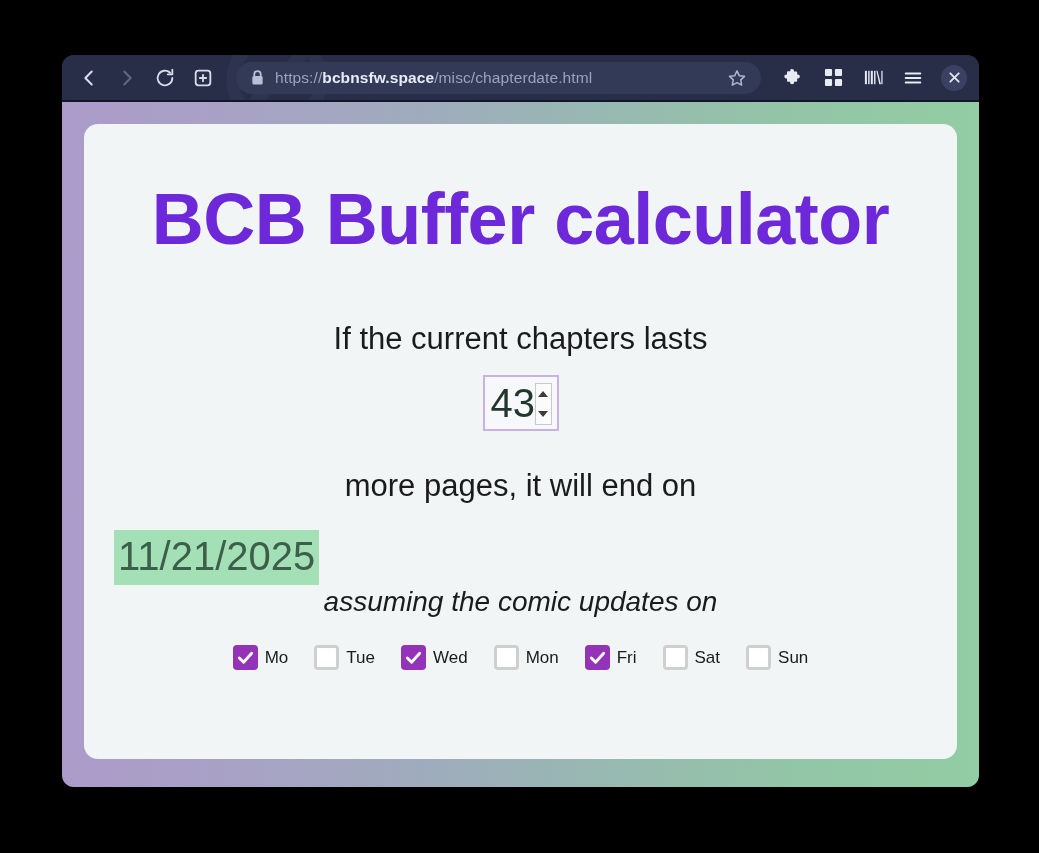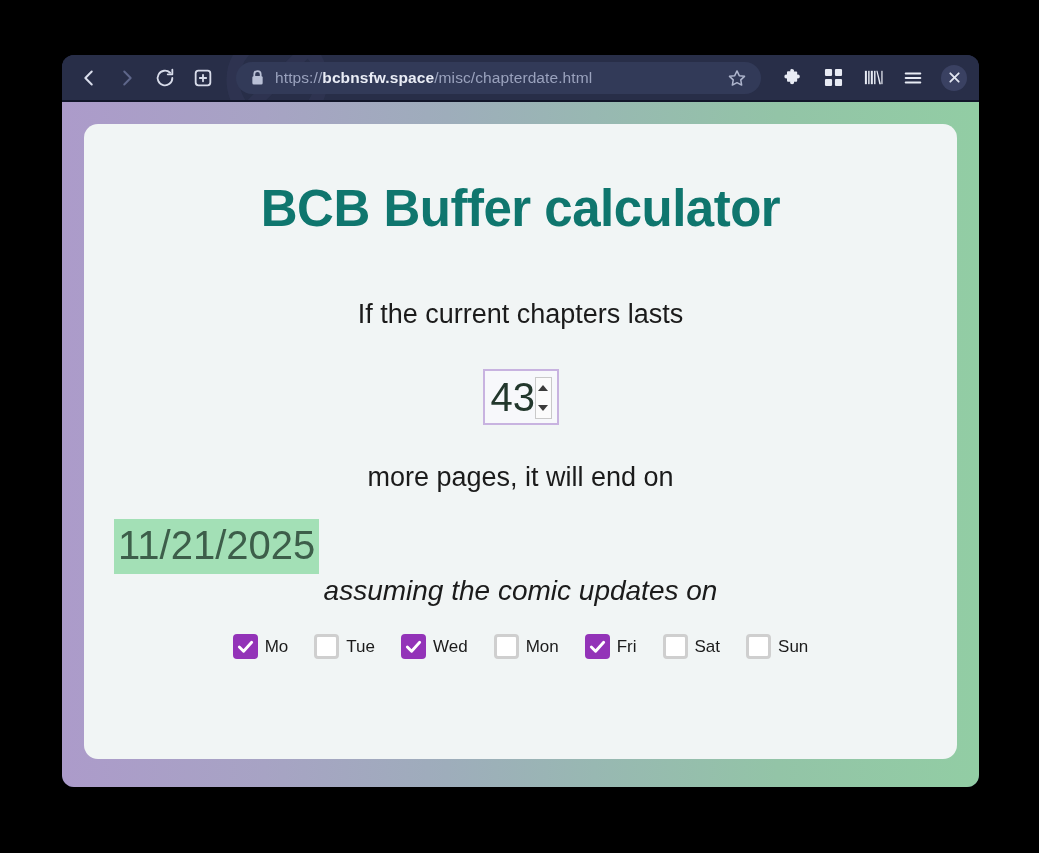--- a/index.html
+++ b/index.html
@@ -131,29 +131,29 @@
     border-radius: 14px;
     width: 100%;
     height: 100%;
     padding: 40px 30px 30px 30px;
     text-align: center;
     overflow: hidden;
   }
 
   h1.title {
     margin: 18px 0 0 0;
-    font-size: 51px;
+    font-size: 72px;
     font-weight: bold;
-    color: #0f766e;
+    color: #6d28d9;
     letter-spacing: -0.5px;
     line-height: 1.05;
   }
 
   .line {
-    font-size: 27px;
+    font-size: 31px;
     color: #1b1b1b;
     margin: 0;
     line-height: 1.2;
   }
   .line.top { margin-top: 62px; }
   .line.mid { margin-top: 36px; }
   .line.italic {
     font-style: italic;
     font-size: 28px;
   }
@@ -162,21 +162,20 @@
   .num-input {
     width: 76px;
     height: 56px;
     border: 2px solid #c8b3e0;
     background: #f7f8fb;
     display: flex;
     align-items: center;
     justify-content: flex-start;
     padding-left: 6px;
     position: relative;
-    margin-top: 21px;
   }
   .num-value {
     font-size: 40px;
     color: #22372c;
     line-height: 1;
     font-family: "Liberation Sans", sans-serif;
   }
   .spinner {
     position: absolute;
     right: 5px;

